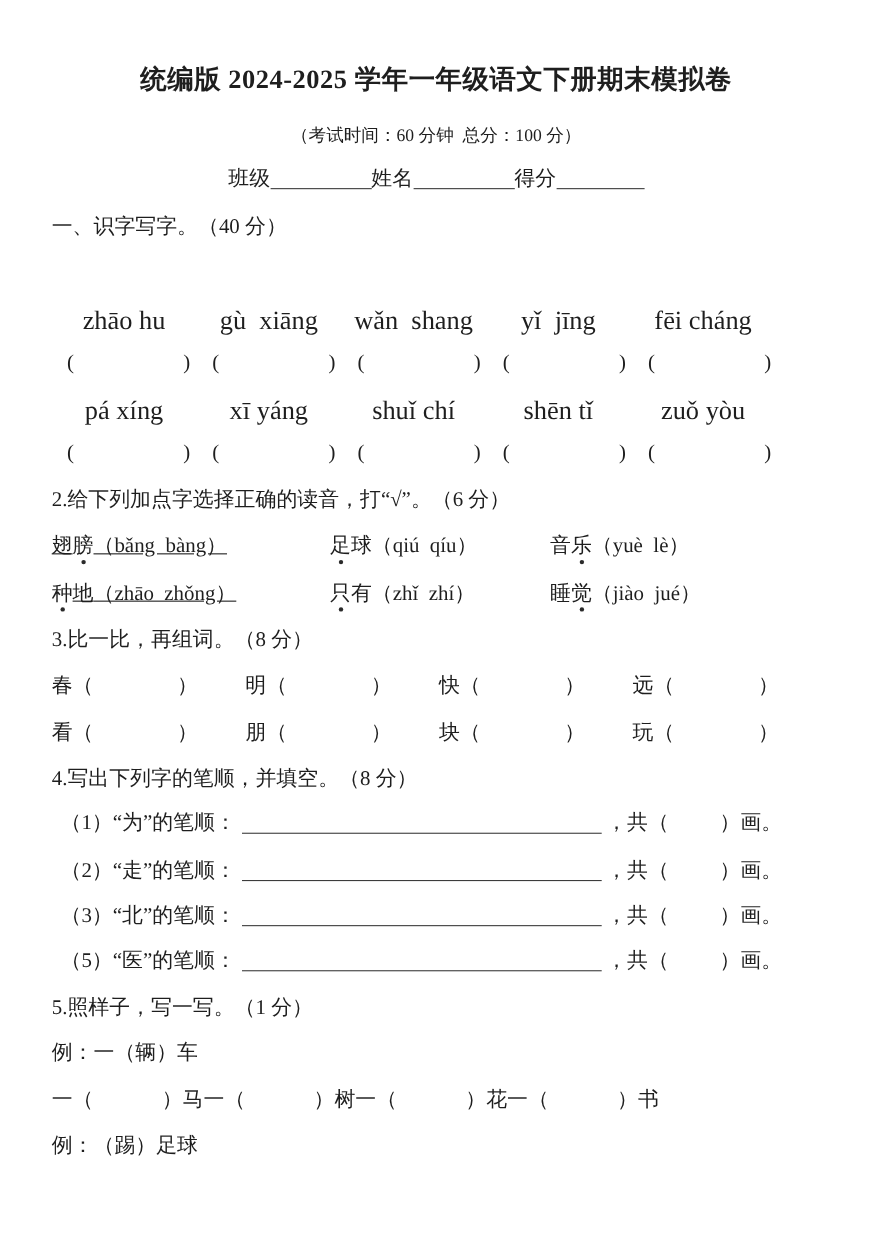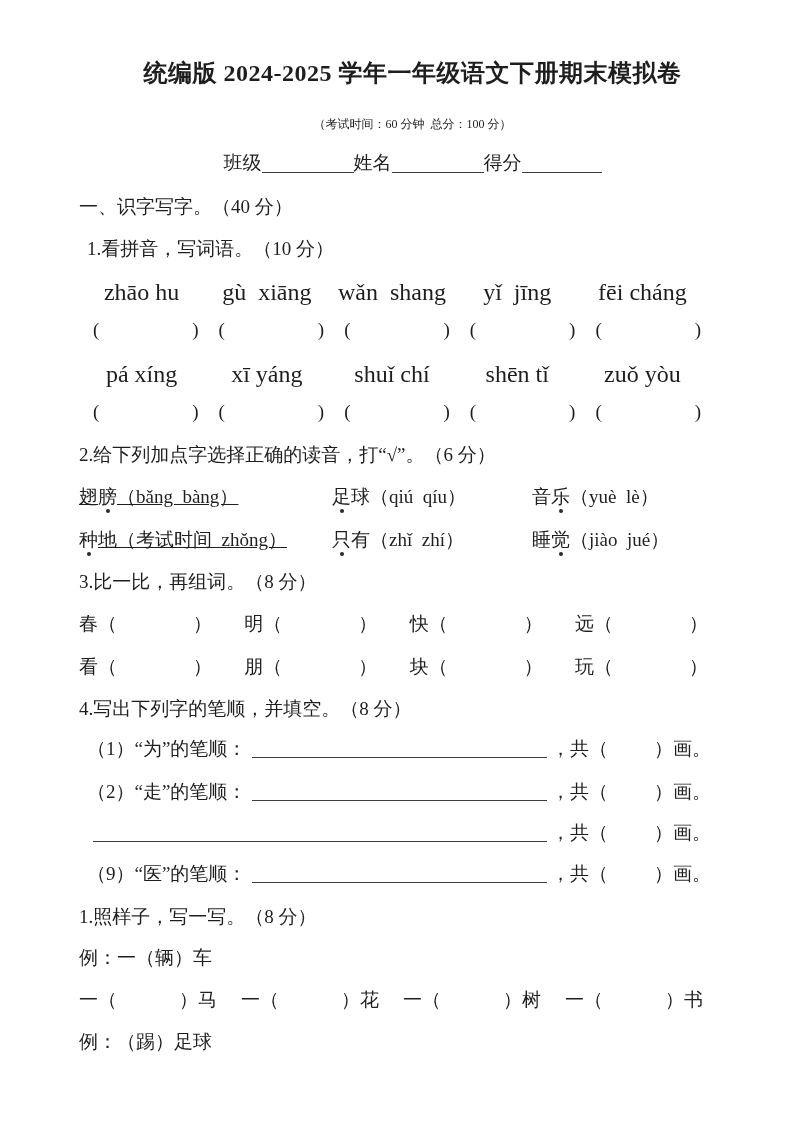--- a/index.html
+++ b/index.html
@@ -7,26 +7,26 @@
     position:relative;
     width:793px;height:1122px;
     background:#ffffff;
     color:#1e1e1e;
     font-family:"Liberation Serif","DejaVu Serif",serif;
     overflow:hidden;
   }
   .line{
     position:absolute;left:47px;
     font-size:19px;line-height:26px;
-    white-space:nowrap;color:#1e1e1e;padding-left:32px;
+    white-space:nowrap;color:#1e1e1e;
   }
   .keep{white-space:pre;}
   .center{left:0;right:0;text-align:center;}
   .title{top:60px;font-size:24px;font-weight:bold;letter-spacing:.5px;}
-  .subtitle{top:111px;font-size:12px;}
+  .subtitle{top:111px;font-size:16px;}
   .fields{top:150px;}
   .u{display:inline-block;height:20px;border-bottom:1px solid #3c3c3c;vertical-align:-4px;}
   .u92{width:92px;}
   .u80{width:80px;}
 
   .flexrow{display:flex;}
   .pinyin-row{left:47px;right:88px;font-size:24px;}
   .pinyin-row .col{flex:1;text-align:center;}
   .bracket-row{left:57px;right:88px;}
   .bracket-row .bcell{flex:1;display:flex;justify-content:space-between;padding:0 4px;}
@@ -43,37 +43,36 @@
 
   .q3row{left:47px;right:85px;justify-content:space-between;}
   .gap{display:inline-block;}
   .g76{width:76px;}
   .g62{width:62px;}
   .g46{width:46px;}
 
   .q4item{left:55px;right:82px;align-items:flex-end;}
   .q4-uline{flex:1 1 auto;border-bottom:1px solid #3c3c3c;margin:0 4px 4px 6px;height:1px;}
 
-  .q5row{left:47px;right:90px;justify-content:space-between;}
+  .q5row{left:47px;right:90px;}
 </style>
 </head>
 <body>
 
 <div class="page">
 
   <div class="line center title">统编版 2024-2025 学年一年级语文下册期末模拟卷</div>
   <div class="line center subtitle keep">（考试时间：60 分钟  总分：100 分）</div>
 
   <div class="line center fields">
     <span>班级</span><span class="u u92"></span><span>姓名</span><span class="u u92"></span><span>得分</span><span class="u u80"></span>
   </div>
 
   <div class="line" style="top:194px">一、识字写字。（40 分）</div>
 
-  <div class="line" style="top:236px;left:55px">1.看拼音，写词语。（10 分）</div>
 
   <div class="line flexrow pinyin-row keep" style="top:279px">
     <span class="col">zhāo hu</span>
     <span class="col">gù  xiāng</span>
     <span class="col">wǎn  shang</span>
     <span class="col">yǐ  jīng</span>
     <span class="col">fēi cháng</span>
   </div>
 
   <div class="line flexrow bracket-row" style="top:317px">
@@ -132,21 +131,21 @@
 
   <div class="line" style="top:442px">2.给下列加点字选择正确的读音，打“√”。（6 分）</div>
 
   <div class="line flexrow q2row" style="top:484px">
     <span class="c1 keep"><span>翅</span><span class="dotted">膀</span><span></span><span>（bǎng  bàng）</span></span>
     <span class="c2 keep"><span></span><span class="dotted">足</span><span>球</span><span>（qiú  qíu）</span></span>
     <span class="c3 keep"><span>音</span><span class="dotted">乐</span><span></span><span>（yuè  lè）</span></span>
   </div>
 
   <div class="line flexrow q2row" style="top:527px">
-    <span class="c1 keep"><span></span><span class="dotted">种</span><span>地</span><span>（考试时间  zhǒng）</span></span>
+    <span class="c1 keep"><span></span><span class="dotted">种</span><span>地</span><span>（zhāo  zhǒng）</span></span>
     <span class="c2 keep"><span></span><span class="dotted">只</span><span>有</span><span>（zhǐ  zhí）</span></span>
     <span class="c3 keep"><span>睡</span><span class="dotted">觉</span><span></span><span>（jiào  jué）</span></span>
   </div>
 
   <div class="line" style="top:569px">3.比一比，再组词。（8 分）</div>
 
   <div class="line flexrow q3row" style="top:611px">
     <span><span>春</span><span>（</span><span class="gap g76"></span><span>）</span></span>
     <span><span>明</span><span>（</span><span class="gap g76"></span><span>）</span></span>
     <span><span>快</span><span>（</span><span class="gap g76"></span><span>）</span></span>
@@ -170,38 +169,39 @@
     <span>）画。</span>
   </div>
   <div class="line flexrow q4item" style="top:779px">
     <span>（2）“走”的笔顺：</span>
     <span class="q4-uline"></span>
     <span>，共（</span>
     <span class="gap g46"></span>
     <span>）画。</span>
   </div>
   <div class="line flexrow q4item" style="top:820px">
+    <span>（3）“北”的笔顺：</span>
     <span class="q4-uline"></span>
     <span>，共（</span>
     <span class="gap g46"></span>
     <span>）画。</span>
   </div>
   <div class="line flexrow q4item" style="top:861px">
-    <span>（9）“医”的笔顺：</span>
-    <span class="q4-uline"></span>
-    <span>，共（</span>
-    <span class="gap g46"></span>
-    <span>）画。</span>
-  </div>
-
-  <div class="line" style="top:904px">1.照样子，写一写。（8 分）</div>
+    <span>（5）“医”的笔顺：</span>
+    <span class="q4-uline"></span>
+    <span>，共（</span>
+    <span class="gap g46"></span>
+    <span>）画。</span>
+  </div>
+
+  <div class="line" style="top:904px">5.照样子，写一写。（1 分）</div>
   <div class="line" style="top:945px">例：一（辆）车</div>
 
   <div class="line flexrow q5row" style="top:987px">
     <span><span>一（</span><span class="gap g62"></span><span>）马</span></span>
+    <span><span>一（</span><span class="gap g62"></span><span>）树</span></span>
     <span><span>一（</span><span class="gap g62"></span><span>）花</span></span>
-    <span><span>一（</span><span class="gap g62"></span><span>）树</span></span>
     <span><span>一（</span><span class="gap g62"></span><span>）书</span></span>
   </div>
 
   <div class="line" style="top:1029px">例：（踢）足球</div>
 
 </div>
 
 </body></html>

